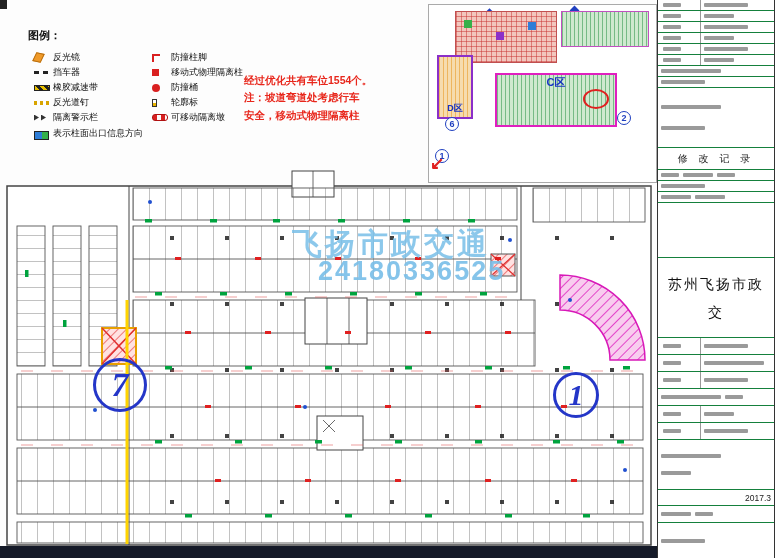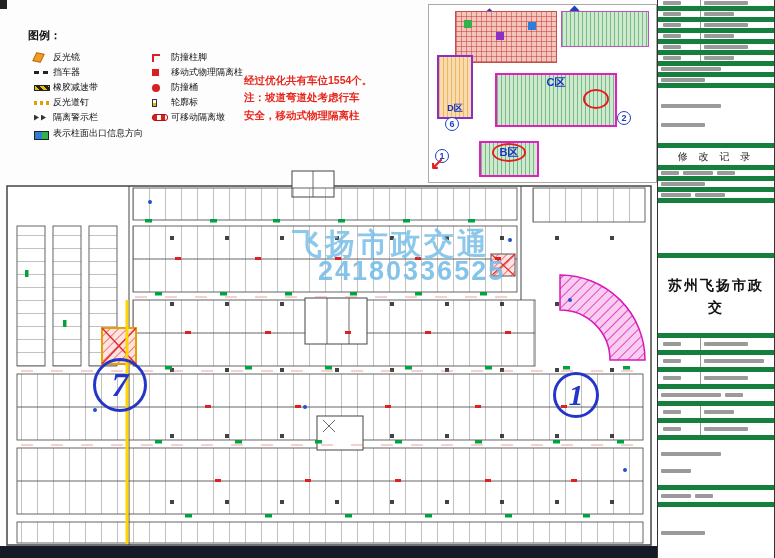--- a/index.html
+++ b/index.html
@@ -49,28 +49,28 @@
 .badge{position:absolute;width:14px;height:14px;border:1.5px solid #2040c0;border-radius:50%;color:#2040c0;font-size:9px;font-weight:700;display:flex;align-items:center;justify-content:center;background:#fff}
 .b6{left:16px;top:112px}.b2{left:188px;top:106px}.b1{left:6px;top:144px}
 .north{position:absolute;left:56px;top:5px;width:9px;height:9px;background:#2040c0;transform:rotate(45deg)}
 .north2{position:absolute;left:142px;top:2px;width:7px;height:7px;background:#2040c0;transform:rotate(45deg)}
 .entry-arrow{position:absolute;left:1px;top:150px;color:#e02020;font-size:17px;font-weight:700;line-height:1}
 .entry-arrow::before{content:"↙"}
 .deco{position:absolute;width:8px;height:8px}
 
 
 .tb{position:absolute;left:657px;top:0;width:118px;height:558px;background:#fff;border-left:1.5px solid #333;border-right:1px solid #333;display:flex;flex-direction:column}
-.trow{border-bottom:5px solid #15803d;display:flex;align-items:center;padding:0 3px;flex:none}
+.trow{border-bottom:1px solid #15803d;display:flex;align-items:center;padding:0 3px;flex:none}
 .h11{height:11px}.h17{height:17px}
 .hcell{height:60px;flex-direction:column;justify-content:space-evenly;align-items:flex-start}
 .hcell2{height:50px;flex-direction:column;justify-content:space-evenly;align-items:flex-start}
 .hdr{height:22px;justify-content:center;font-size:10px;letter-spacing:4px;color:#222}
 .spacer{height:55px}
 .company{height:80px;flex-direction:column;justify-content:center;gap:3px}
-.cline{font-size:14px;font-weight:700;letter-spacing:2px;text-align:center;width:100%;line-height:22px}
+.cline{font-size:14px;font-weight:400;letter-spacing:2px;text-align:center;width:100%;line-height:28px}
 .bar{height:4px;background:#9a9a9a;border-radius:1px;display:inline-block;margin-right:4px;flex:none}
 .b18{width:18px}.b30{width:30px}.b44{width:44px}.b60{width:60px}
 .c1cell{width:40px;border-right:1px solid #999;height:100%;display:flex;align-items:center;padding-left:2px;flex:none;margin-right:3px}
 .daterow{height:16px;justify-content:flex-end;font-size:8.5px;color:#222}
 .fill{flex:1;border-bottom:none}
 
 
 .plansvg{position:absolute;left:5px;top:170px;width:650px;height:377px}
 .wm1{position:absolute;left:292px;top:224px;font-size:30px;font-weight:700;color:rgba(120,190,232,.85);letter-spacing:3px}
 .wm2{position:absolute;left:318px;top:256px;font-size:27px;font-weight:700;color:rgba(120,190,232,.9);letter-spacing:2px}
@@ -179,23 +179,20 @@
       <span class="deco" style="left:72px;top:10px;background:#2e7dd7"></span>
     </div>
     <div class="mz z-tg ghatch"></div>
     <div class="mz z-d">
         <span class="zlabel">D区</span>
       </div>
     <div class="mz z-c ghatch">
       <span class="zlabel">C区</span>
       <span class="cring"></span>
     </div>
-    <div class="mz z-b ghatch">
-        <span class="zlabel ring">B区</span>
-      </div>
     <div class="badge b6">6</div>
     <div class="badge b2">2</div>
     <div class="badge b1">1</div>
     <div class="entry-arrow"></div>
   </div>
 
   <svg class="plansvg" viewBox="0 0 650 377" xmlns="http://www.w3.org/2000/svg">
     <defs>
       <pattern id="vt" width="16" height="34" patternUnits="userSpaceOnUse">
           <path d="M0 0V34" stroke="#666" stroke-width="0.8"></path>
@@ -439,20 +436,21 @@
     <div class="trow h17">
         <span class="c1cell">
           <span class="bar b18"></span>
         </span>
         <span class="bar b44"></span>
       </div>
     <div class="trow hcell2">
         <span class="bar b60"></span>
         <span class="bar b30"></span>
       </div>
+    <div class="trow daterow">2017.3</div>
     <div class="trow h17">
         <span class="bar b30"></span>
         <span class="bar b18"></span>
       </div>
     <div class="trow fill">
         <span class="bar b44"></span>
       </div>
   </div>
 
 </div>

